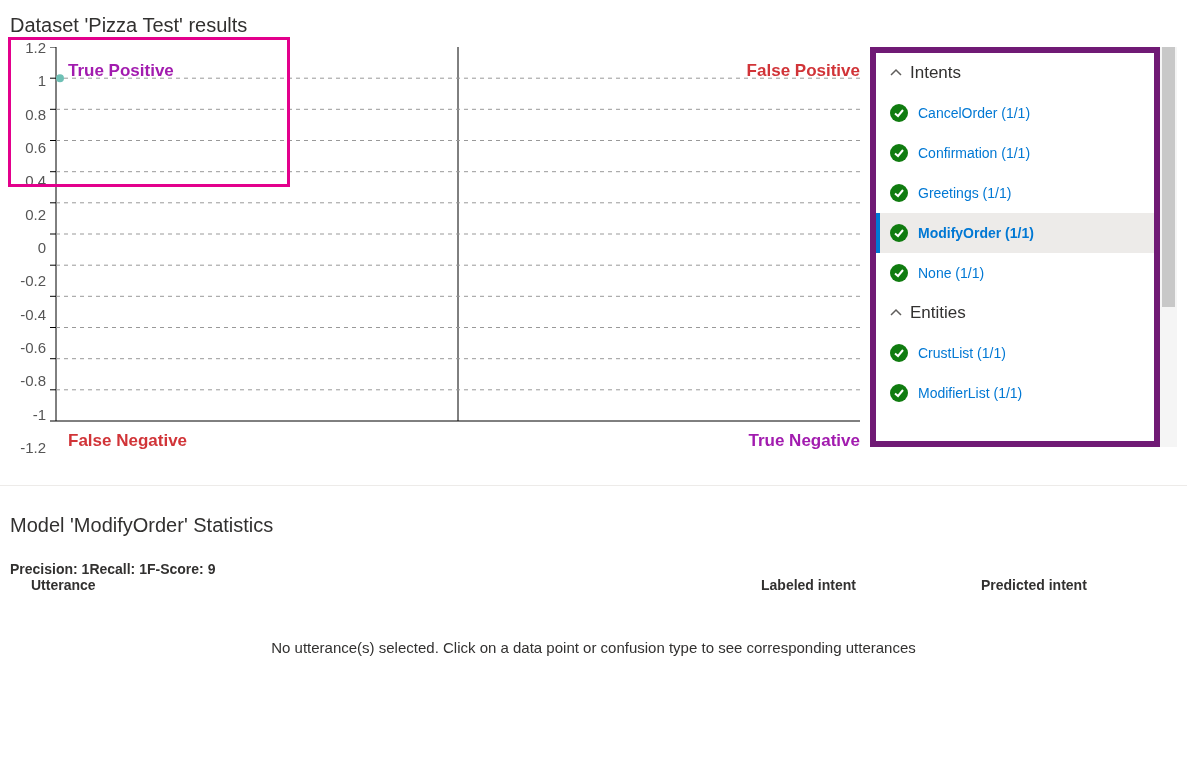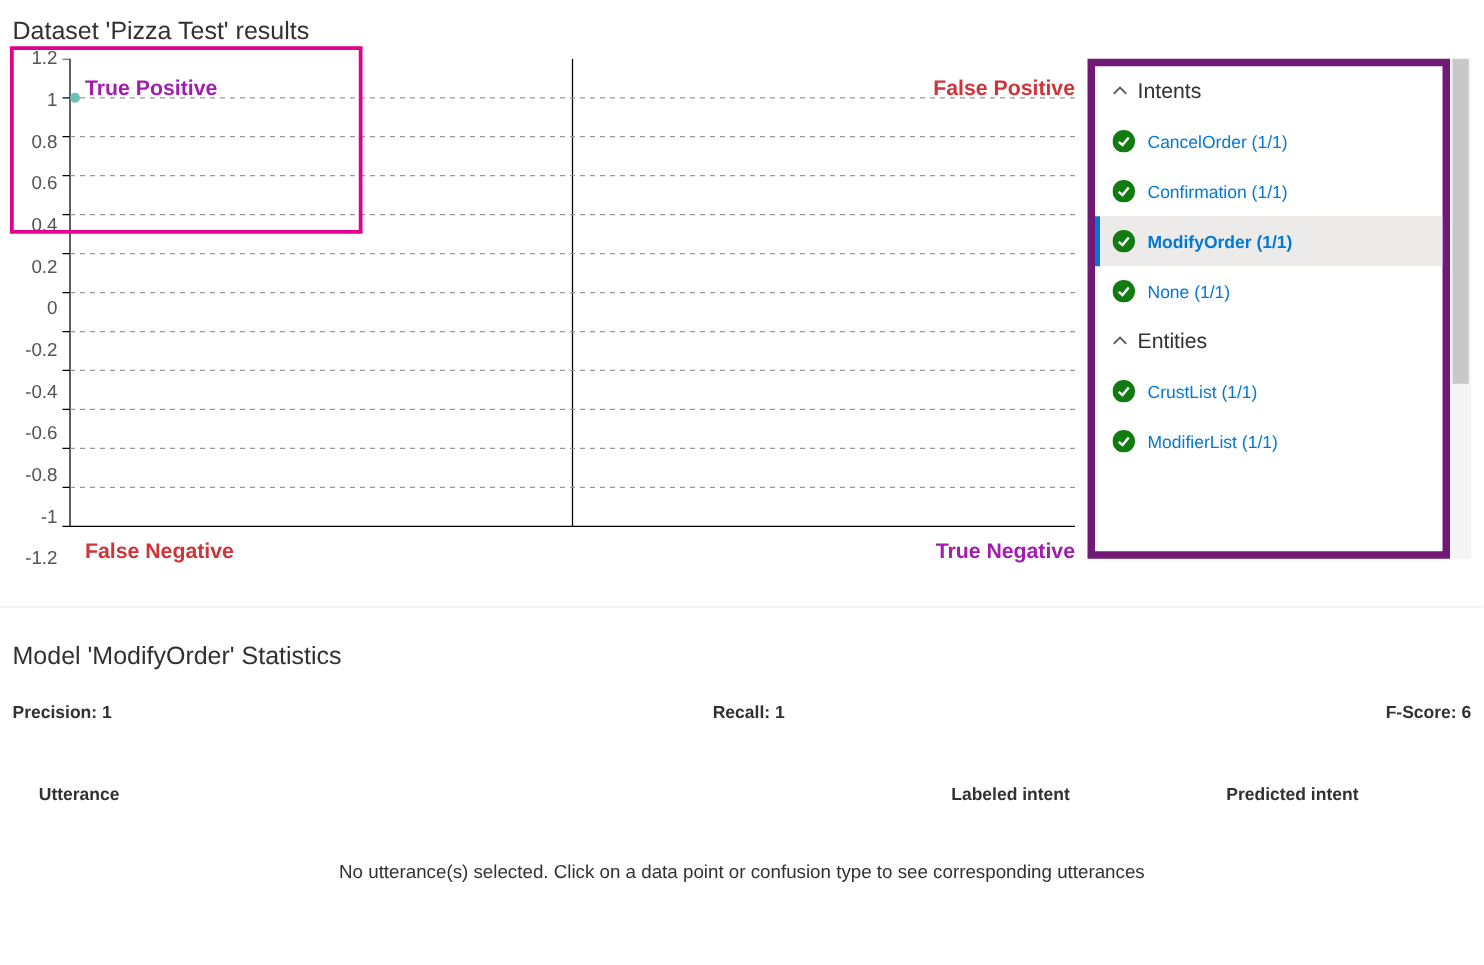--- a/index.html
+++ b/index.html
@@ -108,25 +108,23 @@
   margin-bottom: 28px;
 }
 .stats-block { padding: 0 10px; }
 .stats-title {
   font-size: 20px;
   font-weight: 400;
   margin-bottom: 24px;
 }
 .stats-row {
   display: flex;
-  justify-content: space-between;
   font-size: 14px;
   font-weight: 600;
   color: #323130;
-  margin-bottom: 50px;
 }
 .table-head {
   display: flex;
   font-size: 14px;
   font-weight: 600;
   color: #323130;
   padding: 0 10px 8px 18px;
   margin-left: 13px;
 }
 .table-col-1 { flex: 0 0 730px; }
@@ -222,20 +220,29 @@
       </div>
       <div class="item-row">
         <span class="ok-icon">
             <svg width="18" height="18" viewBox="0 0 18 18">
               <circle cx="9" cy="9" r="9" fill="#107c10"></circle>
               <path d="M5 9.5 L8 12 L13 6" stroke="#fff" stroke-width="2" fill="none"></path>
             </svg>
           </span>
         <span class="item-link">Confirmation (1/1)</span>
       </div>
+      <div class="item-row">
+        <span class="ok-icon">
+            <svg width="18" height="18" viewBox="0 0 18 18">
+              <circle cx="9" cy="9" r="9" fill="#107c10"></circle>
+              <path d="M5 9.5 L8 12 L13 6" stroke="#fff" stroke-width="2" fill="none"></path>
+            </svg>
+          </span>
+        <span class="item-link">Greetings (1/1)</span>
+      </div>
       <div class="item-row selected">
         <span class="ok-icon">
             <svg width="18" height="18" viewBox="0 0 18 18">
               <circle cx="9" cy="9" r="9" fill="#107c10"></circle>
               <path d="M5 9.5 L8 12 L13 6" stroke="#fff" stroke-width="2" fill="none"></path>
             </svg>
           </span>
         <span class="item-link">ModifyOrder (1/1)</span>
       </div>
       <div class="item-row">
@@ -280,21 +287,21 @@
   </div>
 </div>
 
 <div class="divider"></div>
 
 <div class="stats-block">
   <div class="stats-title">Model 'ModifyOrder' Statistics</div>
   <div class="stats-row">
     <span>Precision: 1</span>
     <span>Recall: 1</span>
-    <span>F-Score: 6</span>
+    <span>F-Score: 9</span>
   </div>
 </div>
 
 <div class="table-head">
   <div class="table-col-1">Utterance</div>
   <div class="table-col-2">Labeled intent</div>
   <div class="table-col-3">Predicted intent</div>
 </div>
 
 <div class="empty-msg">No utterance(s) selected. Click on a data point or confusion type to see corresponding utterances</div>

